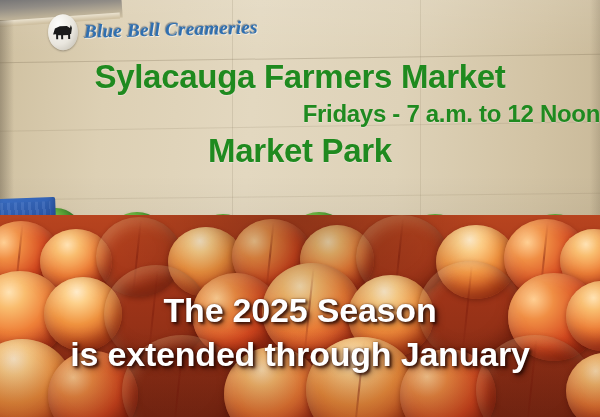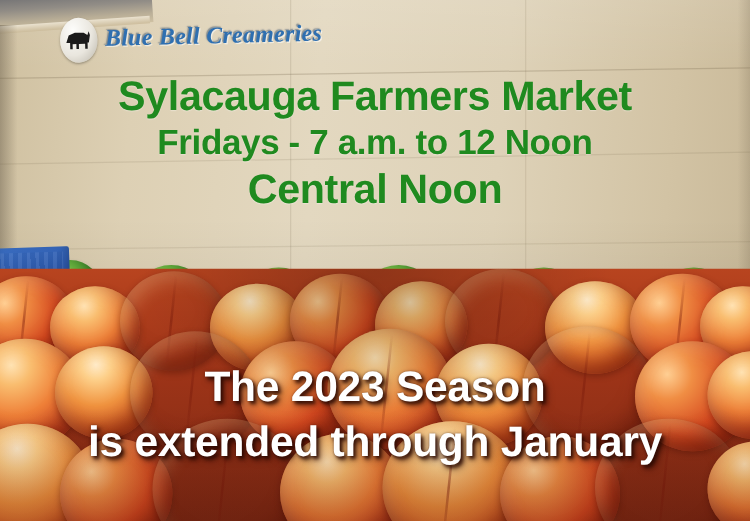--- a/index.html
+++ b/index.html
@@ -229,21 +229,21 @@
     color: #1f8a1f;
     font-weight: bold;
     font-size: 33px;
     line-height: 37px;
     letter-spacing: -0.3px;
     text-shadow: 0 1px 1px rgba(255,255,255,.35);
     white-space: nowrap;
   }
   .green-line { display: block; }
   .green-line.l1 { font-size: 33px; }
-  .green-line.l2 { font-size: 28px; }
+  .green-line.l2 { font-size: 24px; text-align: right; }
   .green-line.l3 { font-size: 33px; }
 
   .white-block {
     position: absolute;
     left: 0; top: 288px;
     width: 600px;
     text-align: center;
     color: #ffffff;
     font-weight: bold;
     font-size: 34px;
@@ -346,21 +346,21 @@
         <i class="crease"></i>
       </div>
     <div class="peach var2" style="left:566px; top:138px; width:78px; height:76px;"></div>
 
     <div class="peaches-shade"></div>
   </div>
 
   <div class="green-block">
     <span class="green-line l1">Sylacauga Farmers Market</span>
     <span class="green-line l2">Fridays - 7 a.m. to 12 Noon</span>
-    <span class="green-line l3">Central Noon</span>
+    <span class="green-line l3">Market Park</span>
   </div>
 
   <div class="white-block">
-    <span class="white-line">The 2023 Season</span>
+    <span class="white-line">The 2025 Season</span>
     <span class="white-line">is extended through January</span>
   </div>
 
 </div>
 
 </body></html>

